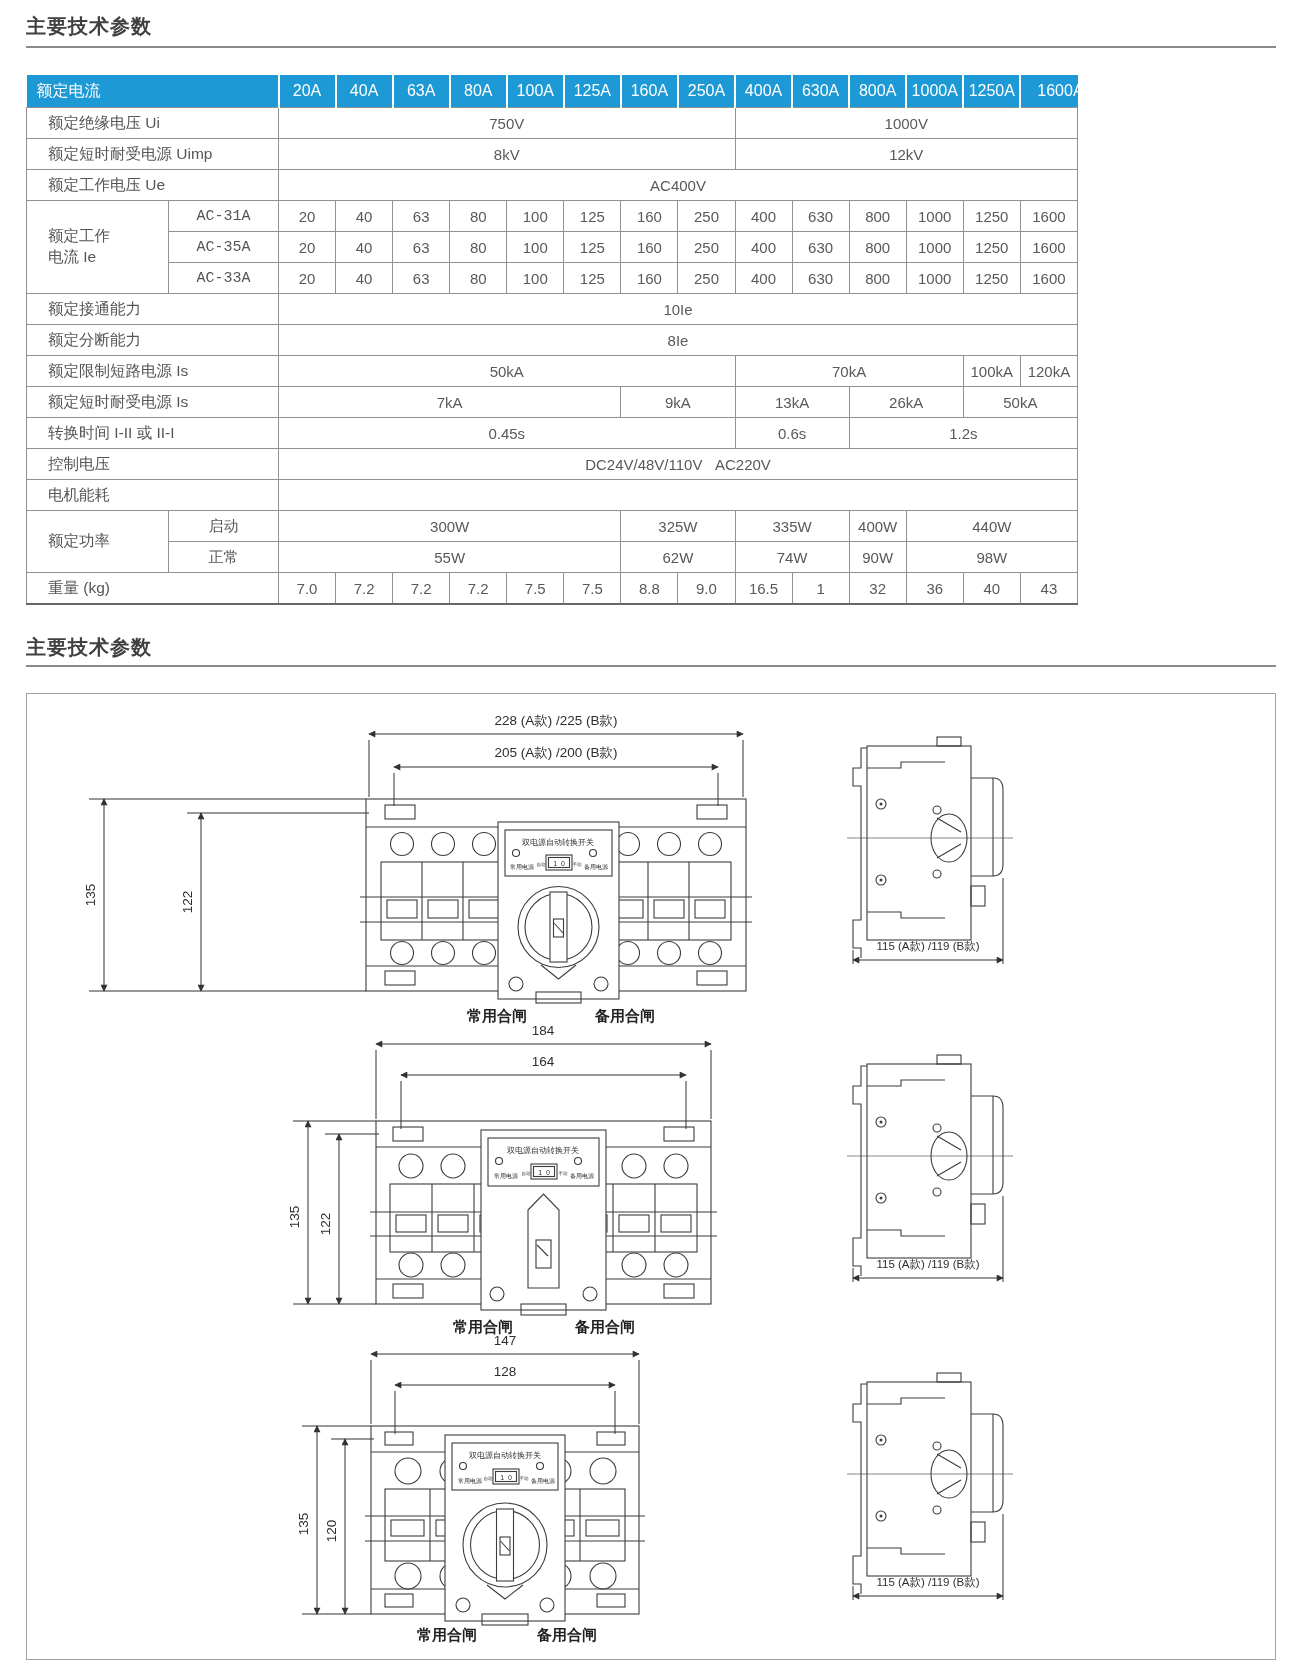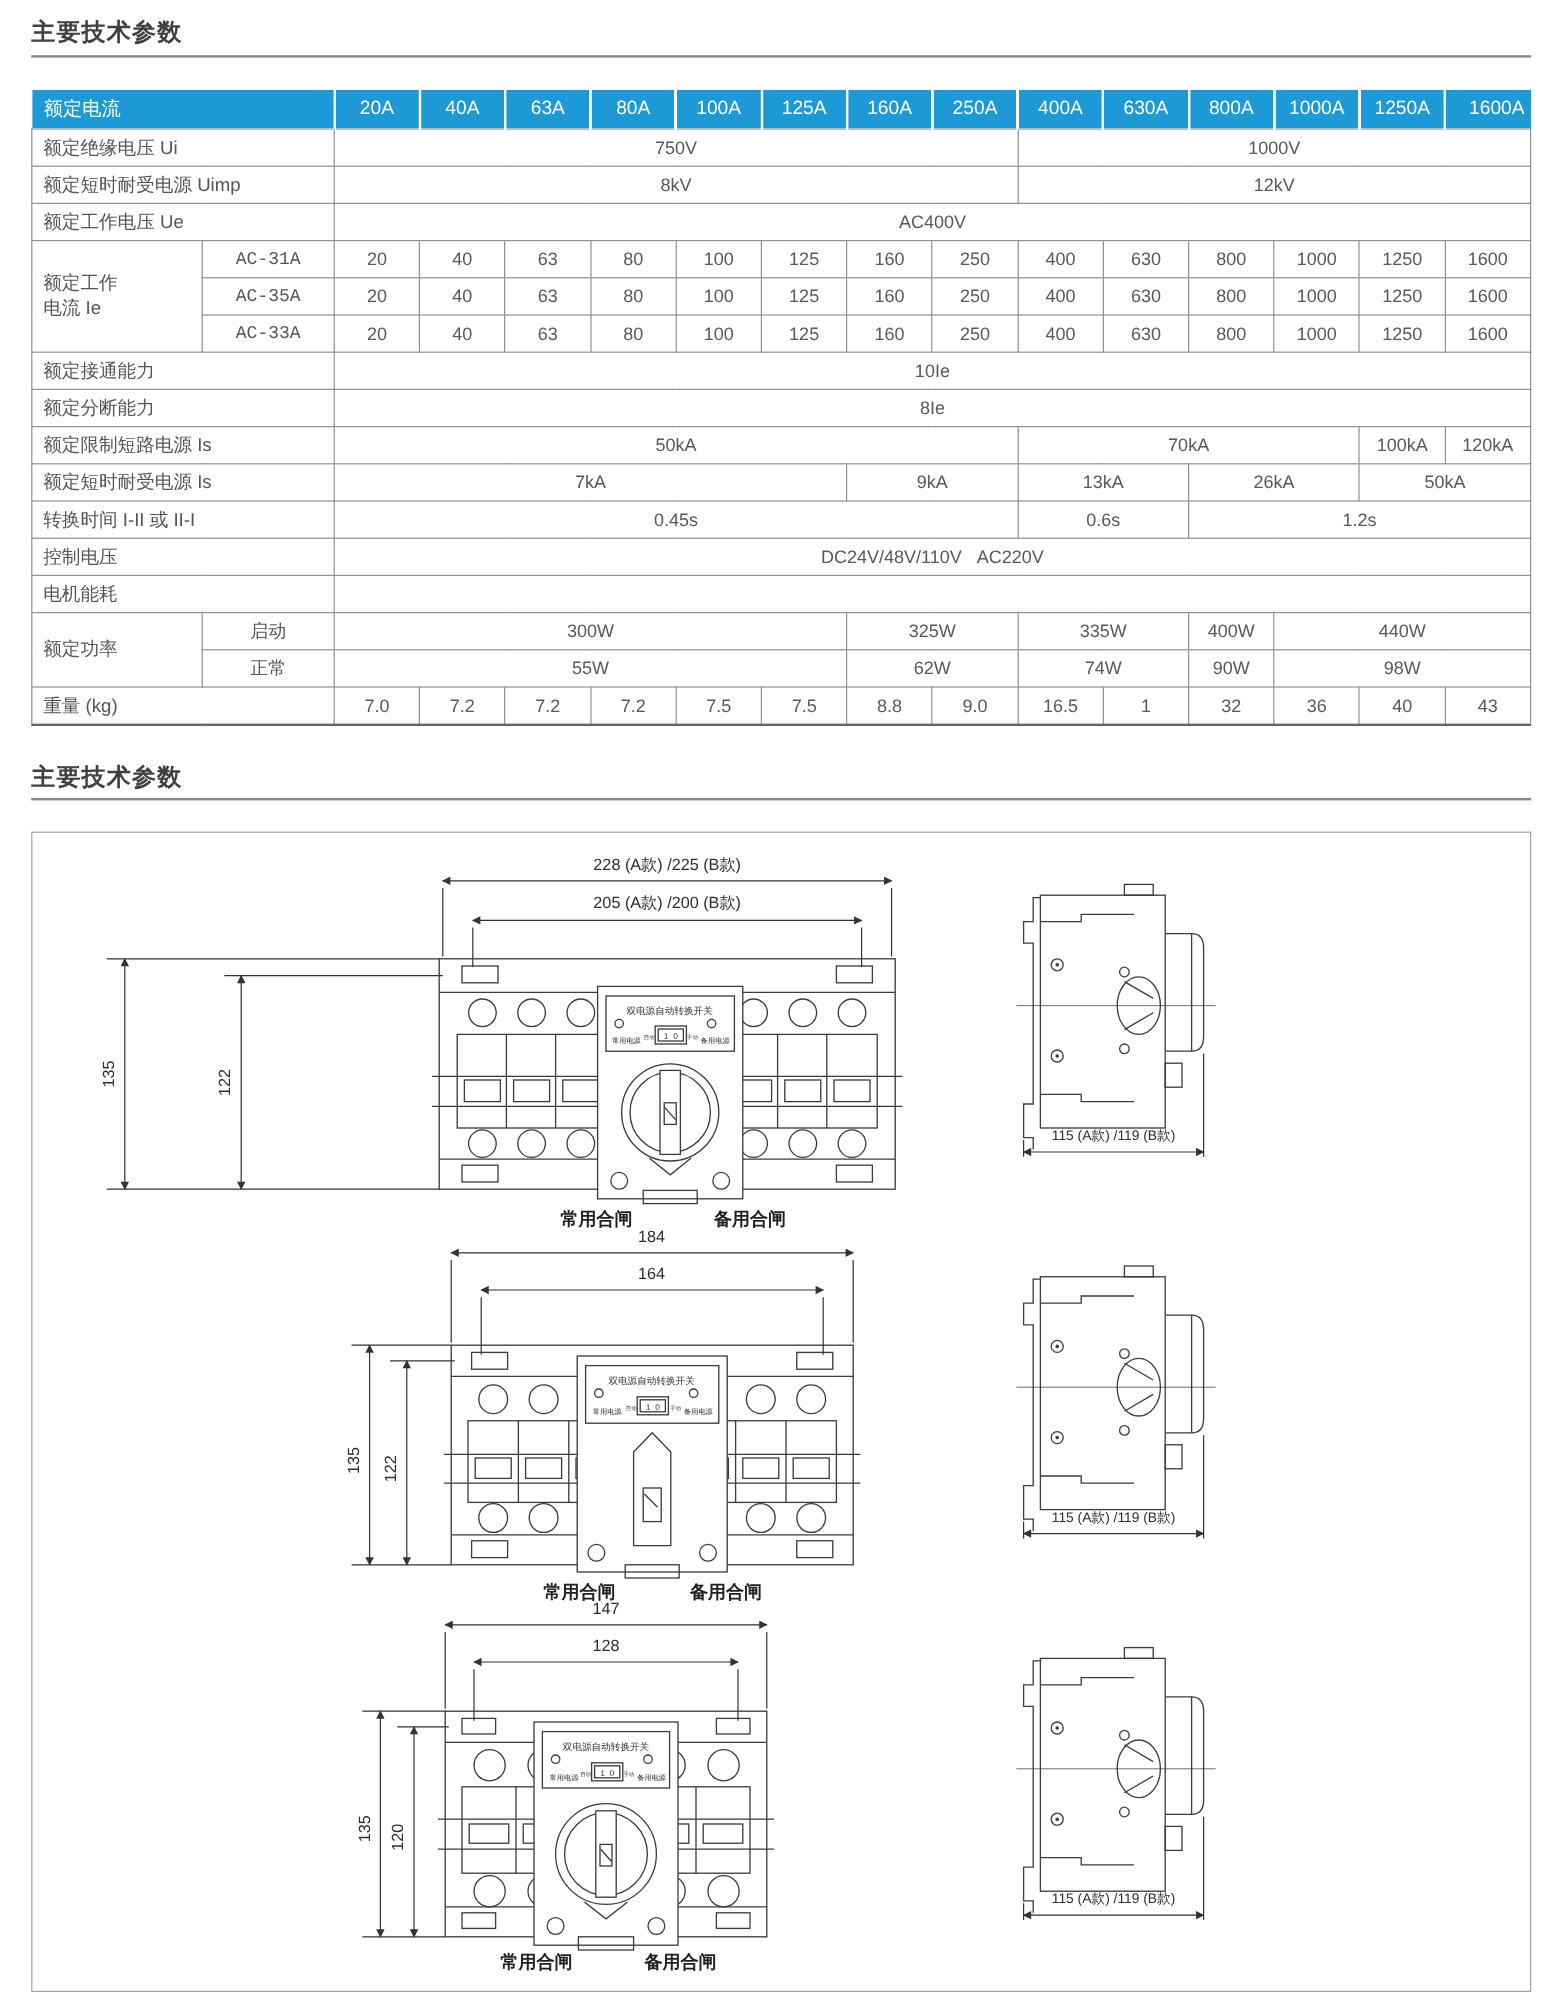--- a/index.html
+++ b/index.html
@@ -2,30 +2,30 @@
 <html><head>
 <meta charset="utf-8">
 <style>
   html,body{margin:0;padding:0;background:#fff;}
   #page{position:relative;width:1300px;height:1667px;background:#fff;
         font-family:"Liberation Sans",sans-serif;overflow:hidden;}
   .sec-title{position:absolute;left:26px;width:1250px;font-size:20px;font-weight:700;
              color:#404040;letter-spacing:1px;}
   .rule{position:absolute;left:26px;width:1250px;height:2px;background:#8a8a8a;}
   
-  #spec-table{position:absolute;left:26px;top:75px;width:1250px;border-collapse:collapse;
+  #spec-table{position:absolute;left:26px;top:75px;width:1052px;border-collapse:collapse;
               table-layout:fixed;}
   #spec-table td,#spec-table th{border:1px solid #909090;height:30px;padding:0 2px;
               text-align:center;font-size:15px;font-weight:400;color:#595959;
               white-space:pre-line;overflow:hidden;}
   #spec-table th.hdr{background:#1d99d5;color:#fff;border:none;border-right:2px solid #fff;
               font-size:16px;height:32px;}
   #spec-table th.hdr:last-child{border-right:none;padding-left:16px;}
   #spec-table th.hdr.lab{text-align:left;padding-left:10px;}
-  #spec-table td.lab{text-align:left;padding-left:9px;font-size:15.5px;color:#555;}
+  #spec-table td.lab{text-align:left;padding-left:21px;font-size:15.5px;color:#555;}
   #spec-table td.sub{font-size:15px;color:#555;font-family:Liberation Mono, monospace;}
   #spec-table{border-bottom:2px solid #666;}
   
   #drawings-box{position:absolute;left:26px;top:693px;width:1248px;height:965px;
                 border:1px solid #a0a0a0;background:#fff;}
   svg text{font-family:"Liberation Sans",sans-serif;fill:#2e2e2e;}
   .dv{stroke:#3c3c3c;fill:none;stroke-width:1.1;}
   .dvt{stroke:#3c3c3c;fill:#fff;stroke-width:1.1;}
   .dim{stroke:#333;stroke-width:1;fill:none;}
   .cl{stroke:#555;stroke-width:0.7;}

